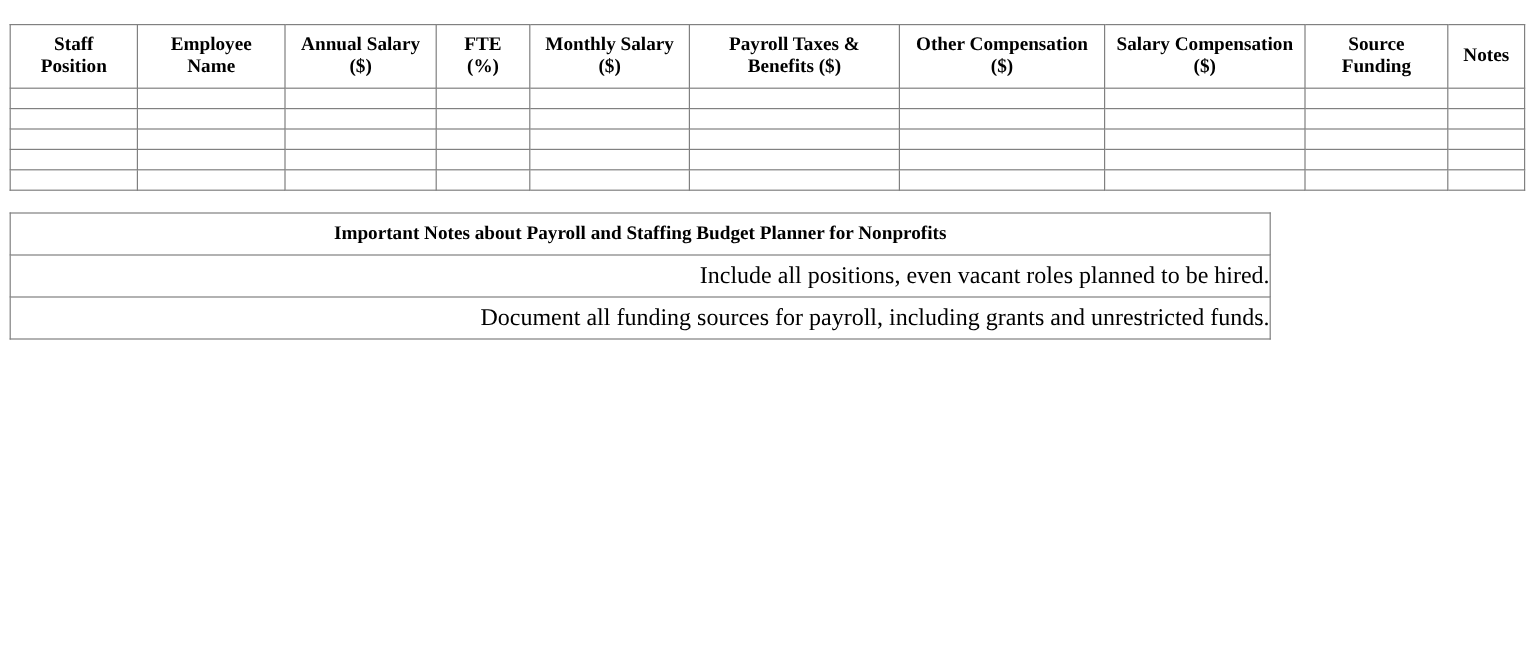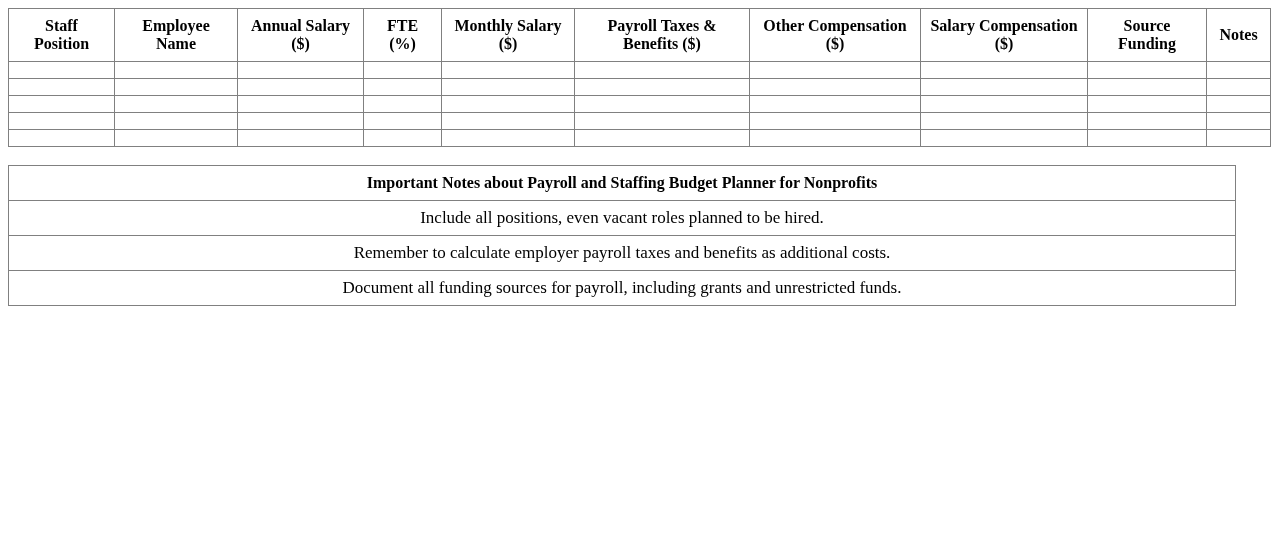--- a/index.html
+++ b/index.html
@@ -11,27 +11,27 @@
       overflow: hidden;
     }
     body {
       font-family: "Liberation Serif", "DejaVu Serif", serif;
       color: #000;
       font-size: 16px;
     }
     .wrap {
       position: absolute;
       left: 8px;
-      top: 8px;
+      top: 20px;
       width: 1262px;
       font-family: Liberation Serif, serif;
     }
     table {
       border-collapse: collapse;
-      width: 1228px;
+      width: 1051px;
       table-layout: fixed;
     }
     .budget-table th,
     .budget-table td {
       border: 1px solid #808080;
       padding: 0;
     }
     .budget-table th {
       height: 52px;
       font-weight: bold;
@@ -54,24 +54,24 @@
     .notes-table th {
       height: 34px;
       font-weight: bold;
       font-size: 16px;
       text-align: center;
       vertical-align: middle;
       padding: 0 12px;
     }
     .notes-table td {
       height: 34px;
-      font-size: 17px;
-      text-align: center;
+      font-size: 20px;
+      text-align: right;
       vertical-align: middle;
-      padding: 0 12px;
+      padding: 0 0;
     }
   </style>
 </head>
 <body>
 
 <div class="wrap">
   <table class="budget-table">
     <colgroup id="budget-colgroup">
         <col style="width: 106px;">
         <col style="width: 123px;">
@@ -166,20 +166,17 @@
     <thead>
       <tr>
         <th>Important Notes about Payroll and Staffing Budget Planner for Nonprofits</th>
       </tr>
     </thead>
     <tbody>
       <tr>
           <td>Include all positions, even vacant roles planned to be hired.</td>
         </tr>
       <tr>
-          <td>Remember to calculate employer payroll taxes and benefits as additional costs.</td>
-        </tr>
-      <tr>
           <td>Document all funding sources for payroll, including grants and unrestricted funds.</td>
         </tr>
     </tbody>
   </table>
 </div>
 
 </body></html>

